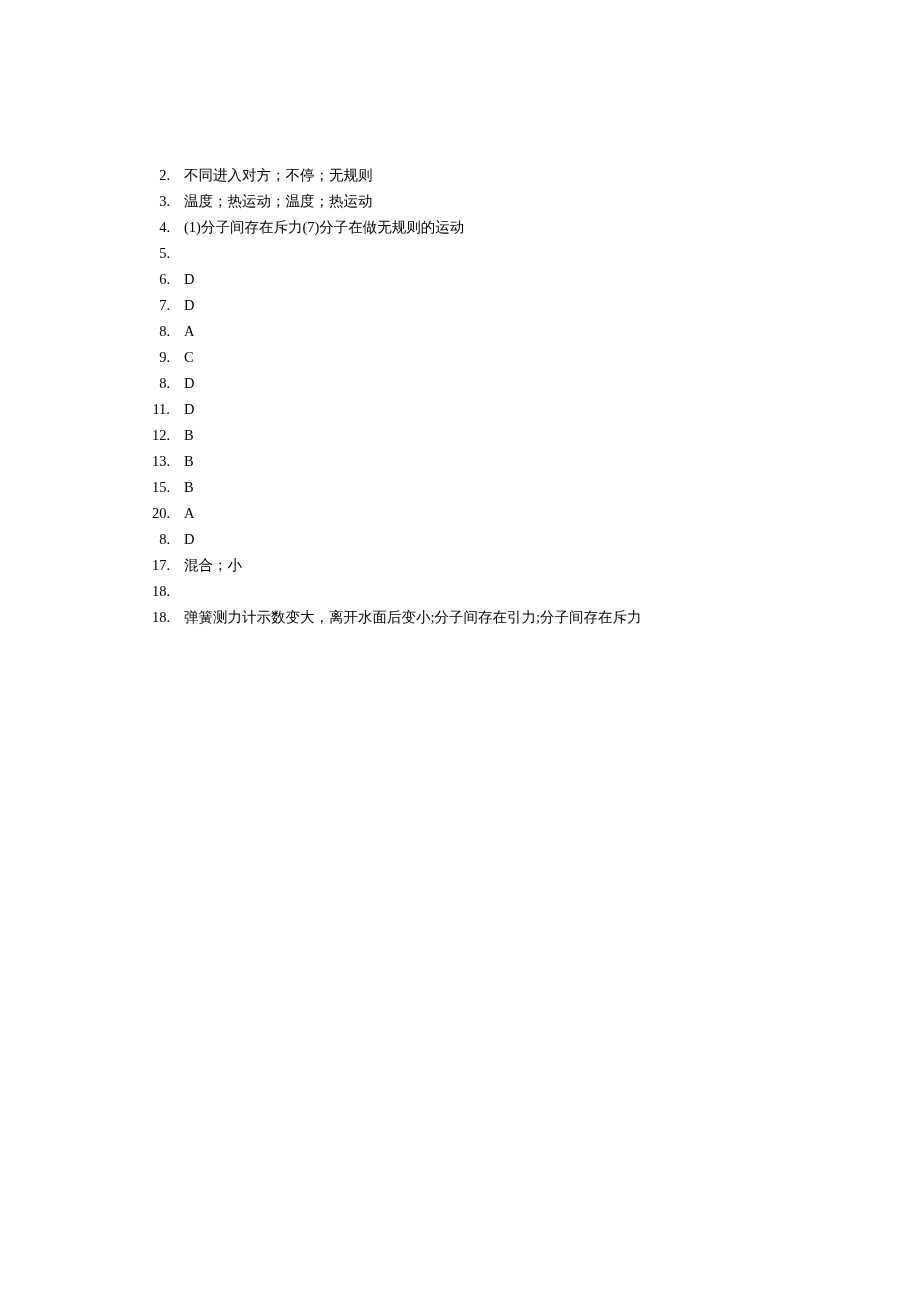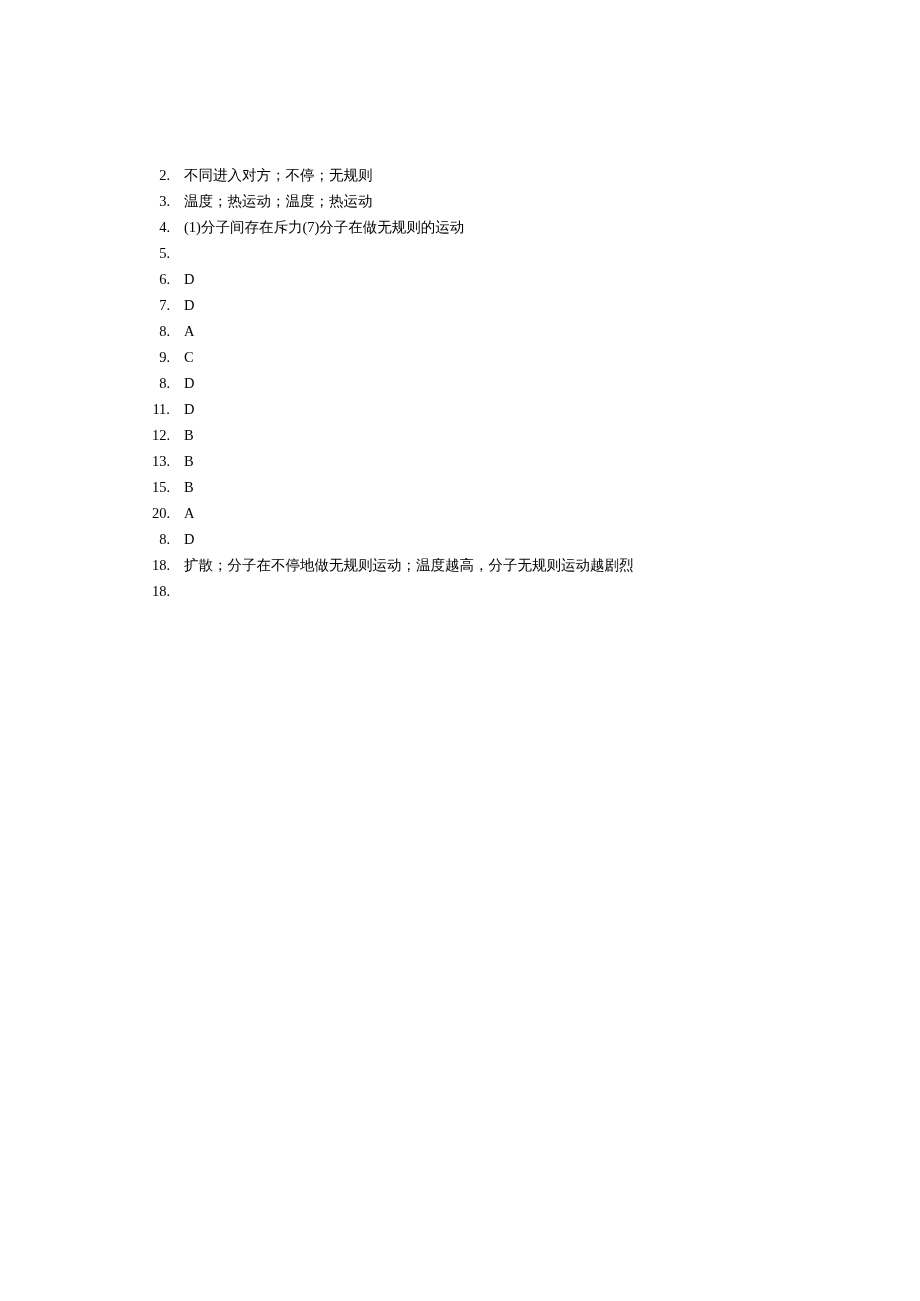--- a/index.html
+++ b/index.html
@@ -106,21 +106,26 @@
     <span class="num-cell">20.</span>
     <span class="dot-cell"></span>
     <span class="ans-cell">A</span>
   </div>
   <div class="answer-line">
     <span class="num-cell">8.</span>
     <span class="dot-cell"></span>
     <span class="ans-cell">D</span>
   </div>
   <div class="answer-line">
-    <span class="num-cell">18.</span>
+    <span class="num-cell">17.</span>
     <span class="dot-cell"></span>
-    <span class="ans-cell">扩散；分子在不停地做无规则运动；温度越高，分子无规则运动越剧烈</span>
+    <span class="ans-cell">混合；小</span>
   </div>
   <div class="answer-line">
     <span class="num-cell">18.</span>
     <span class="dot-cell"></span>
   </div>
+  <div class="answer-line">
+    <span class="num-cell">18.</span>
+    <span class="dot-cell"></span>
+    <span class="ans-cell">弹簧测力计示数变大，离开水面后变小;分子间存在引力;分子间存在斥力</span>
+  </div>
 </div>
 
 </body></html>

